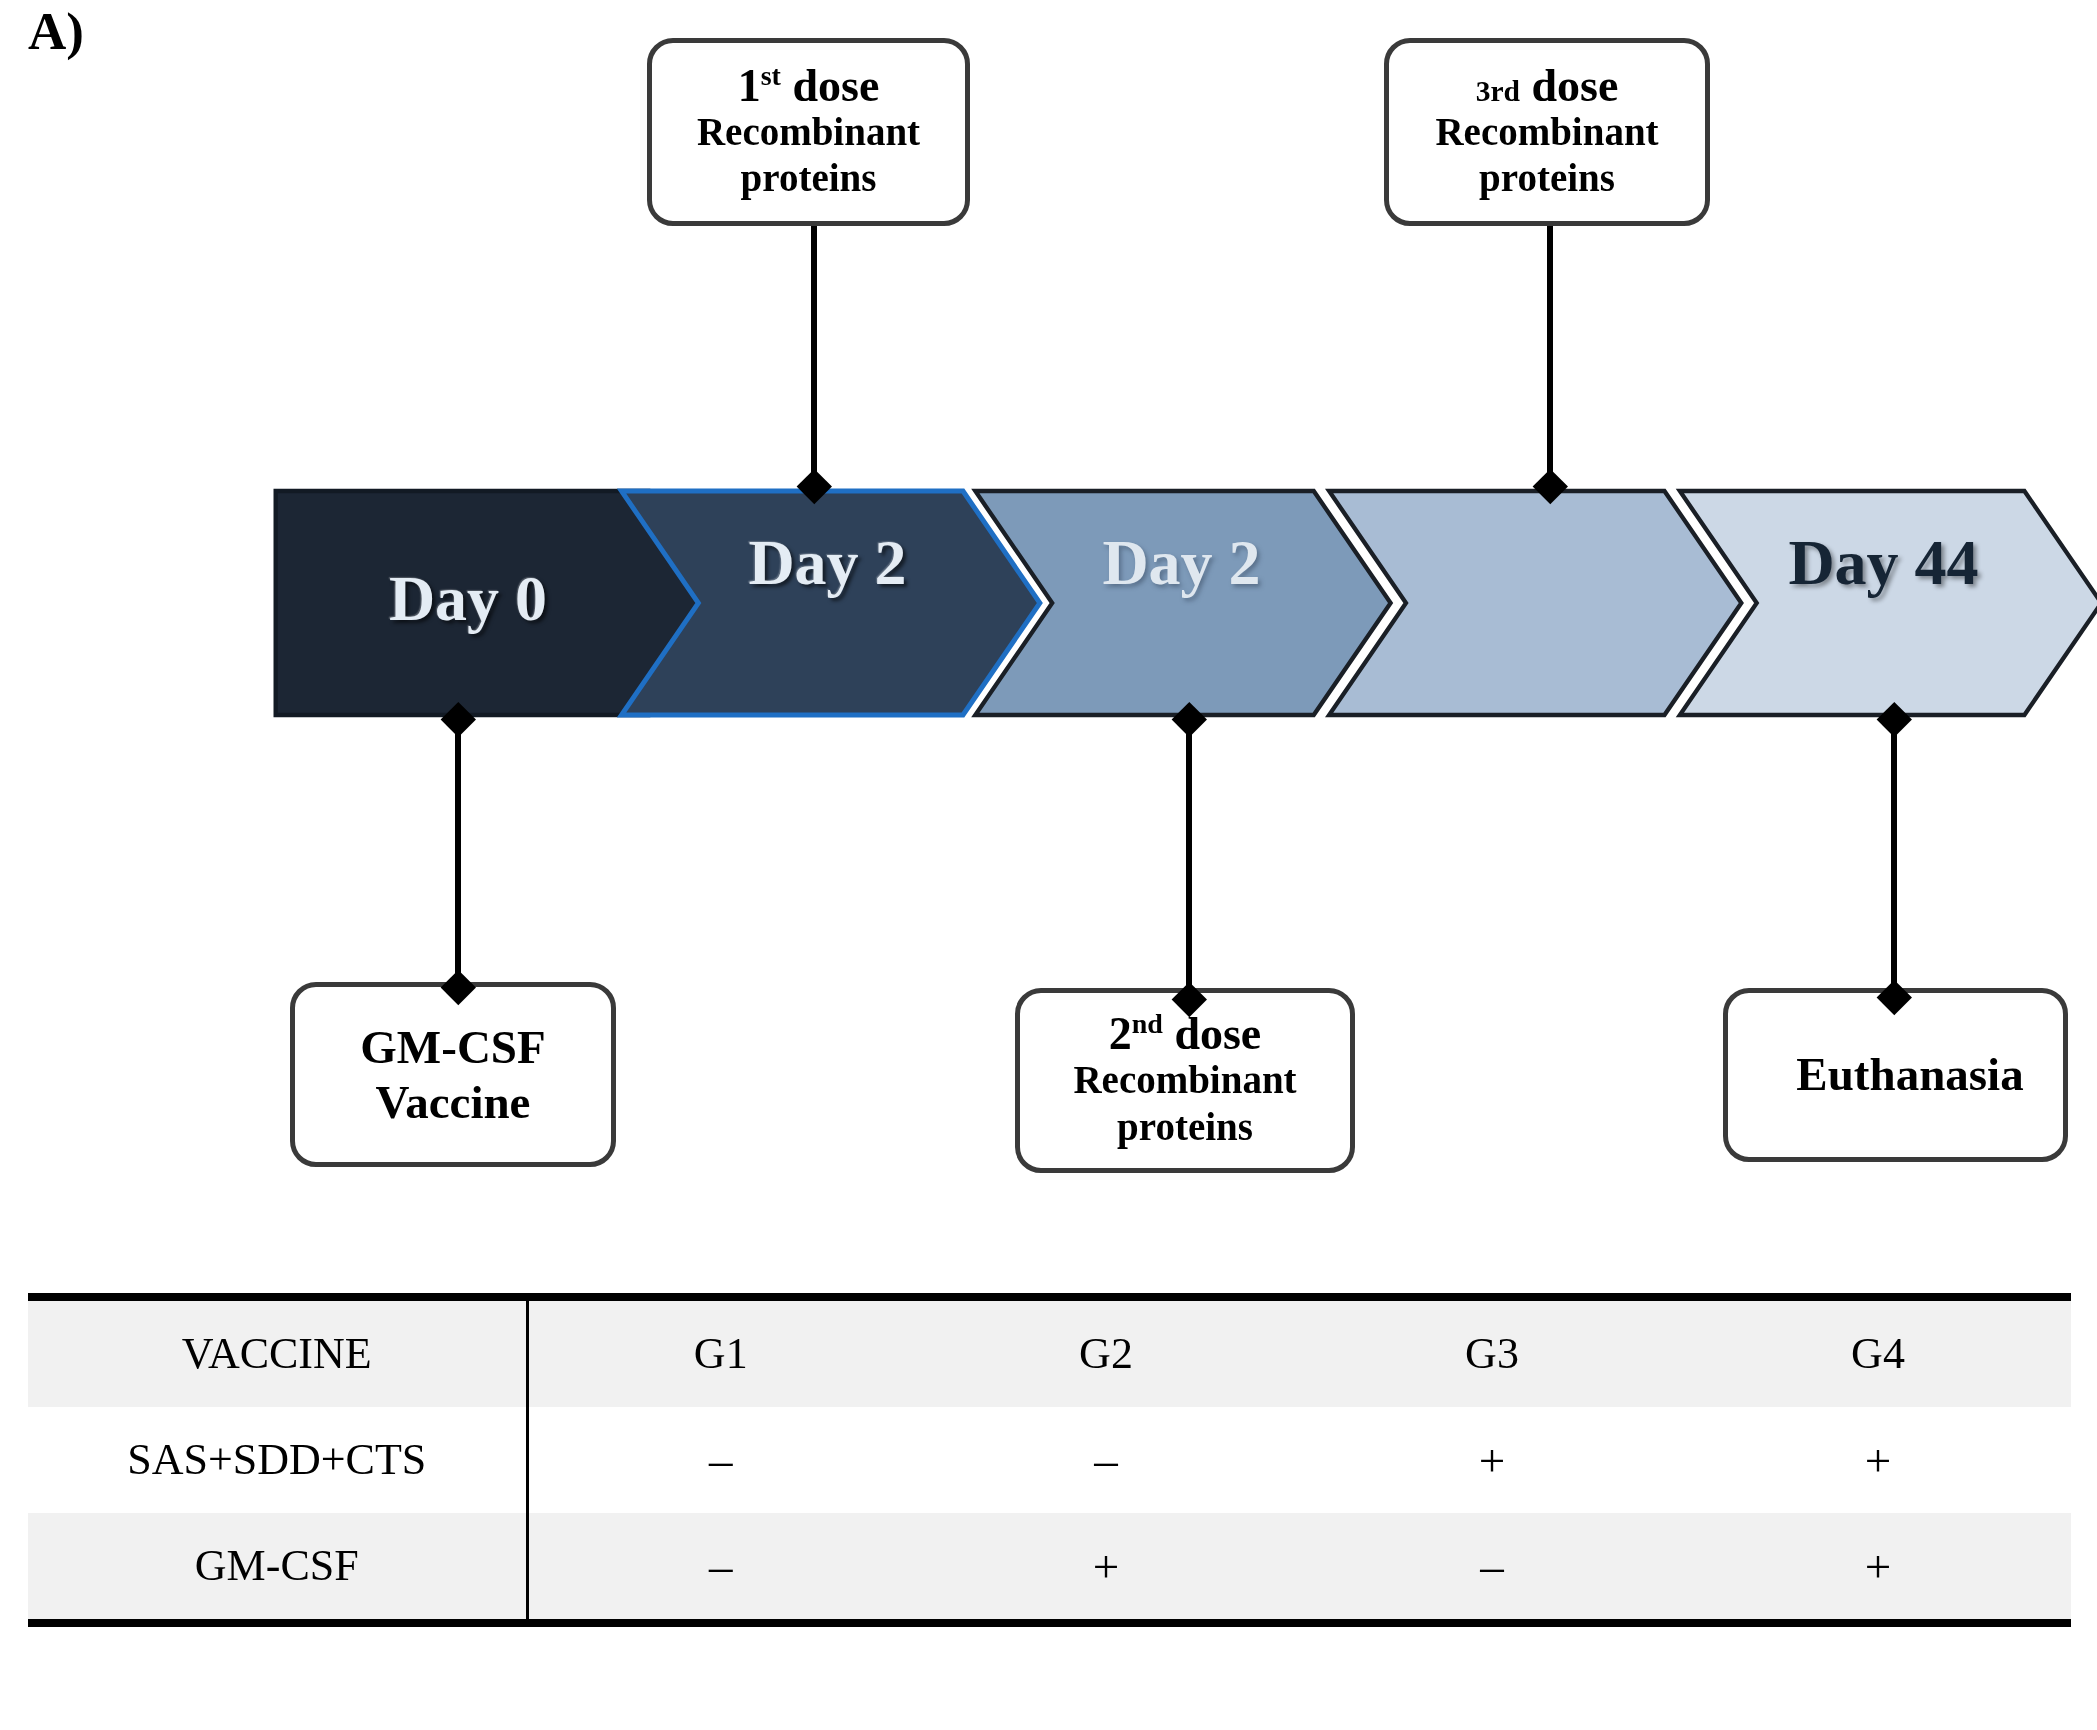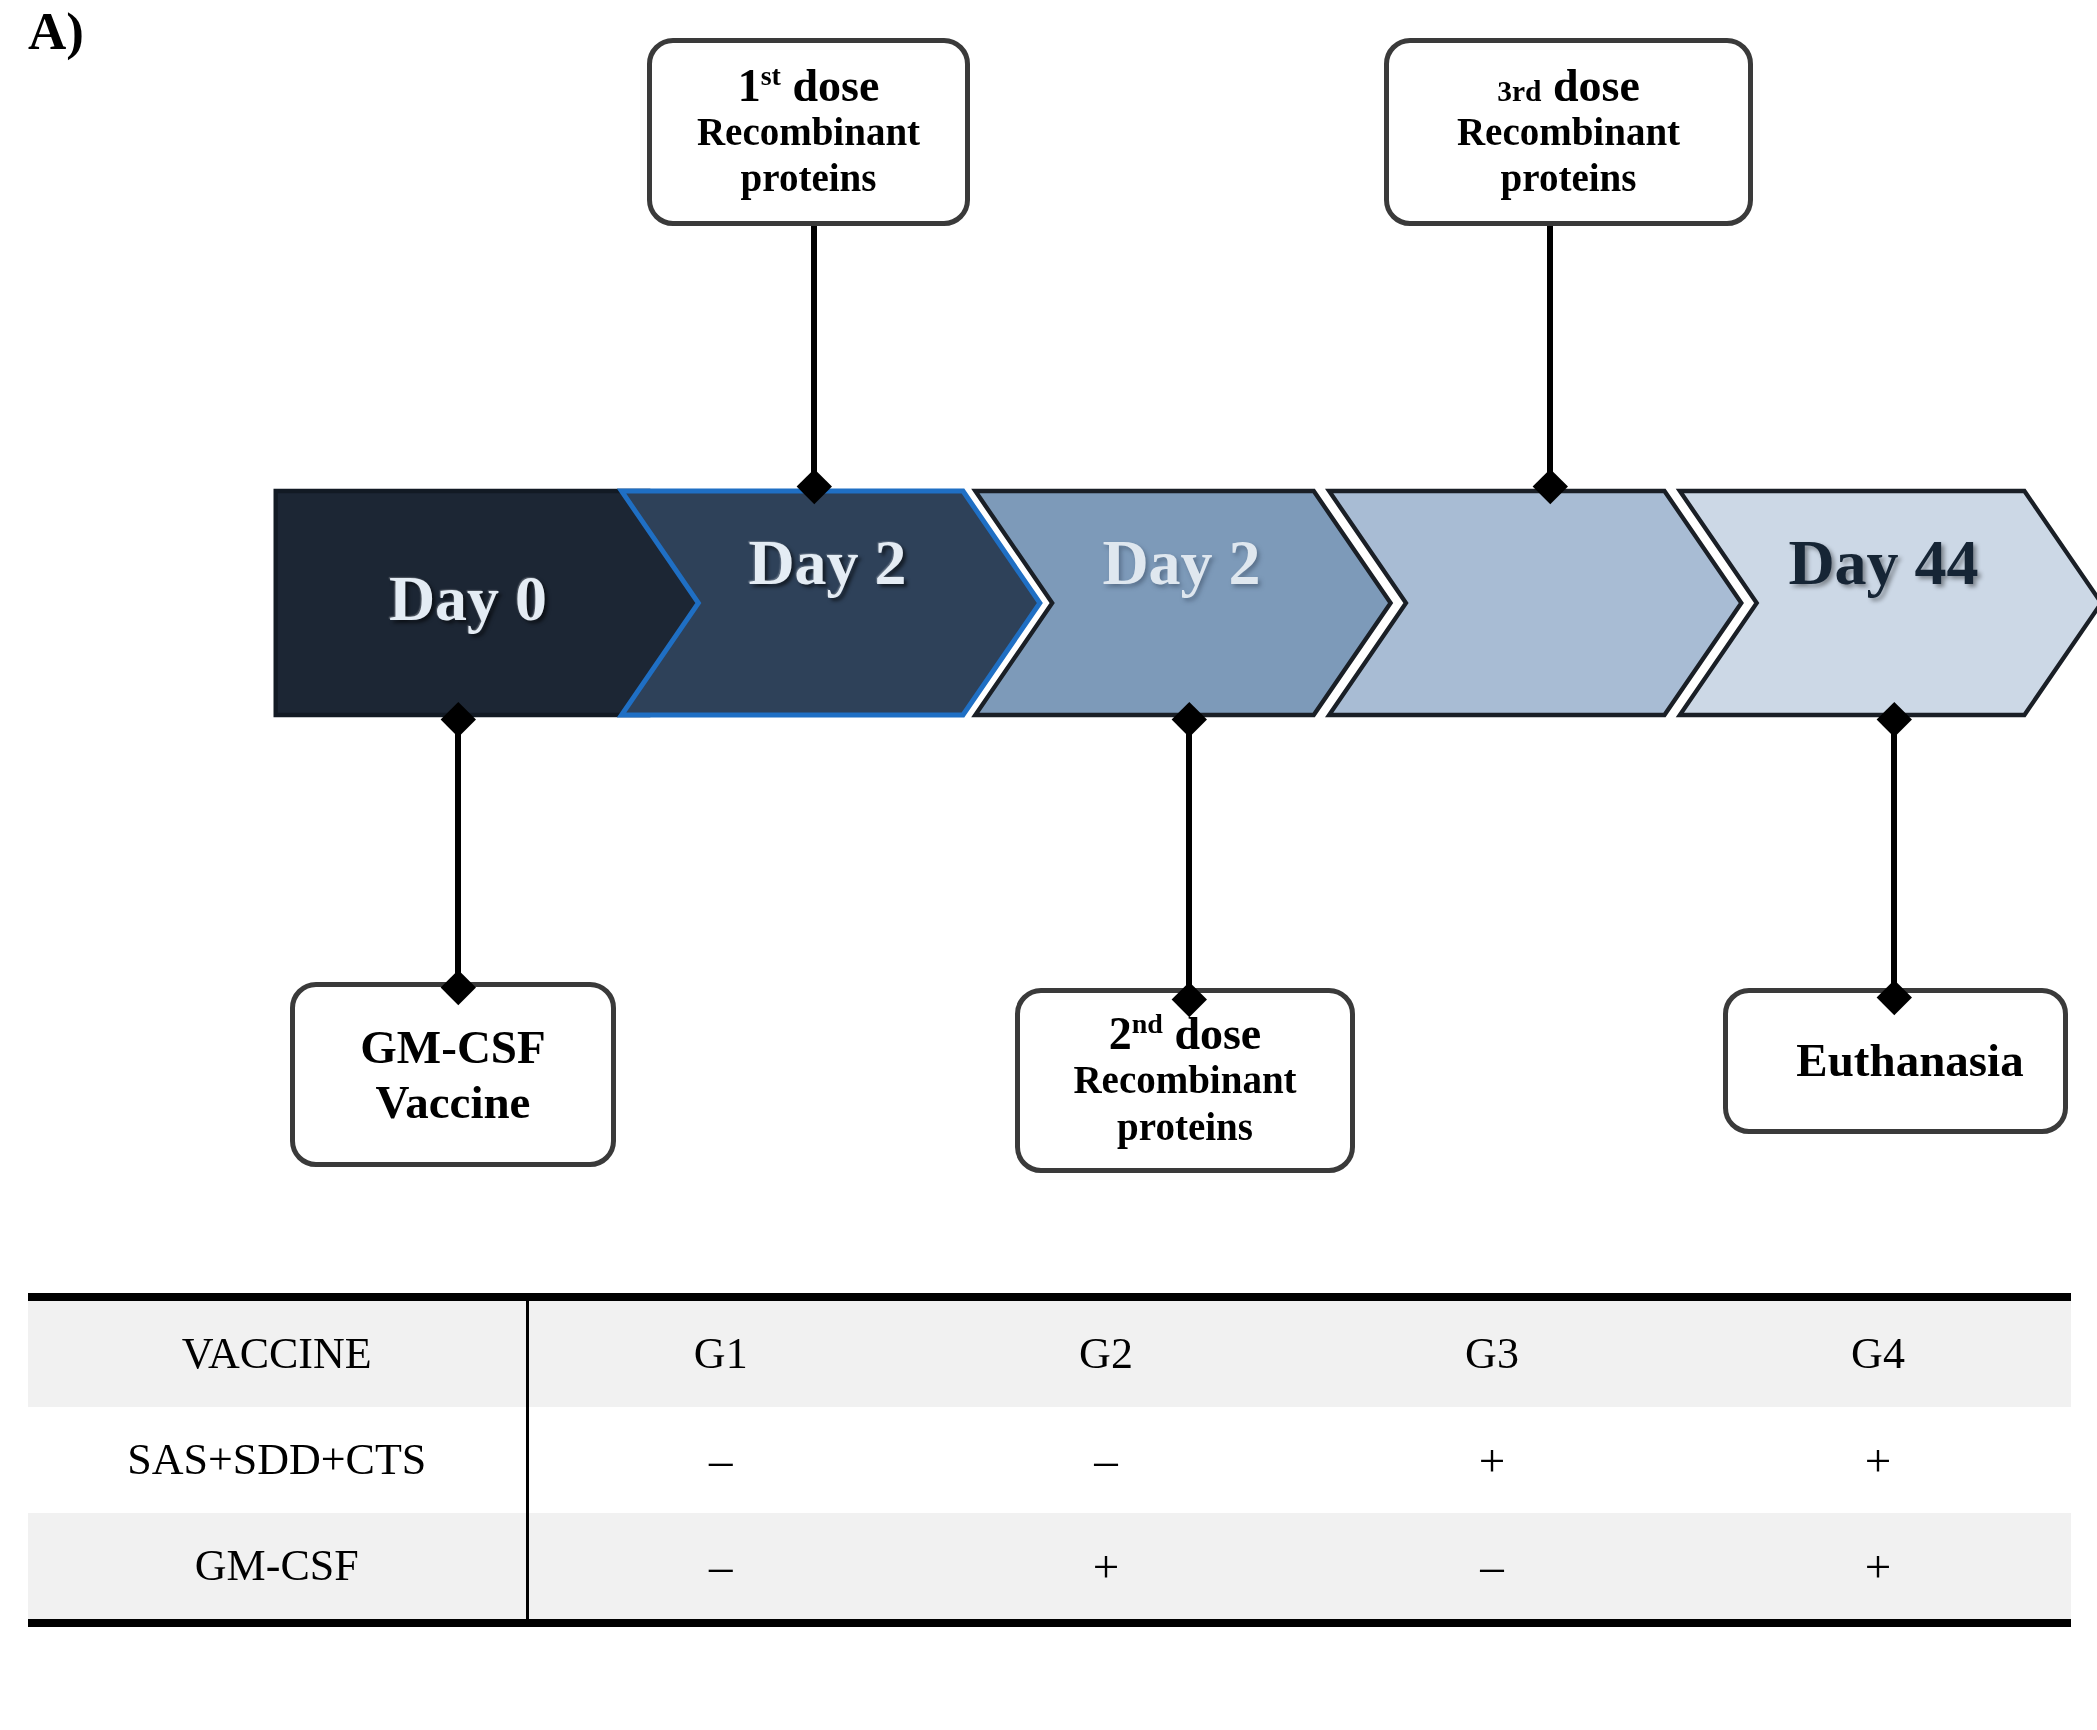--- a/index.html
+++ b/index.html
@@ -152,21 +152,21 @@
 <div id="panel-a">
 
   <div class="panel-label" id="panel-a-label">A)</div>
 
   <div class="callout" id="callout-dose-1" style="left:647px; top:38px; width:323px; height:188px;">
     <div class="dose-line"><span>1</span><span class="ord-sup">st</span>&nbsp;<span>dose</span></div>
     <div class="sub-line">Recombinant</div>
     <div class="sub-line">proteins</div>
   </div>
 
-  <div class="callout" id="callout-dose-3" style="left:1384px; top:38px; width:369px; height:188px;">
+  <div class="callout" id="callout-dose-3" style="left:1384px; top:38px; width:326px; height:188px;">
     <div class="dose-line"><span class="ord-plain">3</span><span class="ord-plain">rd</span>&nbsp;<span>dose</span></div>
     <div class="sub-line">Recombinant</div>
     <div class="sub-line">proteins</div>
   </div>
 
   <div class="connector" style="left:811px; top:222px; height:271px;"></div>
   <div class="diamond" style="left:802px; top:474px;"></div>
 
   <div class="connector" style="left:1547px; top:222px; height:271px;"></div>
   <div class="diamond" style="left:1538px; top:474px;"></div>
@@ -211,21 +211,21 @@
     <div class="two-line">GM-CSF</div>
     <div class="two-line">Vaccine</div>
   </div>
 
   <div class="callout" id="callout-dose-2" style="left:1015px; top:988px; width:340px; height:185px;">
     <div class="dose-line"><span>2</span><span class="ord-sup">nd</span>&nbsp;<span>dose</span></div>
     <div class="sub-line">Recombinant</div>
     <div class="sub-line">proteins</div>
   </div>
 
-  <div class="callout" id="callout-euthanasia" style="left:1723px; top:988px; width:345px; height:146px;padding-left:29px;">
+  <div class="callout" id="callout-euthanasia" style="left:1723px; top:988px; width:345px; height:174px;padding-left:29px;">
     <div class="single-line">Euthanasia</div>
   </div>
 
 </div>
 
 <div id="panel-b">
 
   <table class="vtable">
     <colgroup>
       <col class="c-name">

